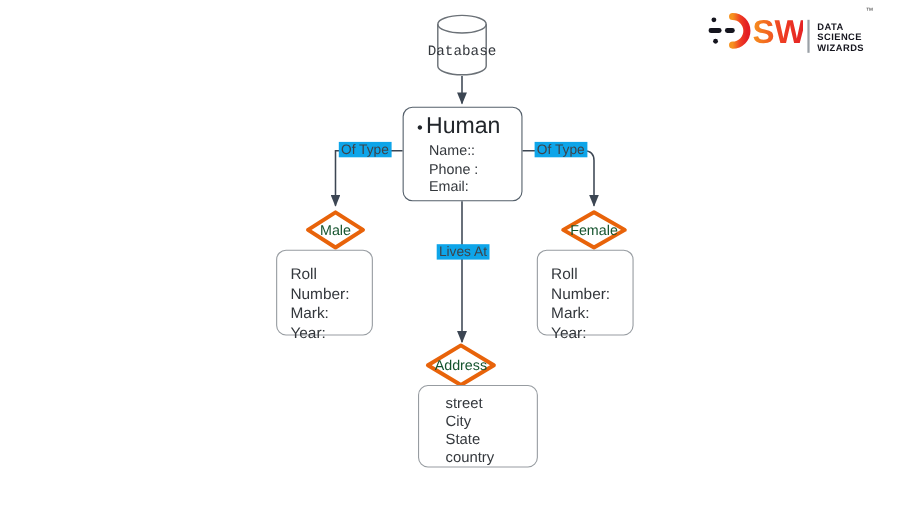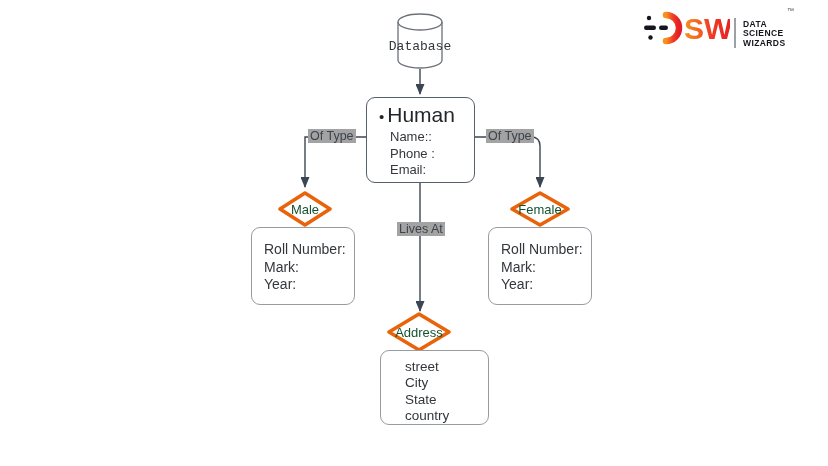--- a/index.html
+++ b/index.html
@@ -15,42 +15,42 @@
     border-radius:9px; color:#33373c;
   }
   .human-box {
     left:366px; top:97px; width:109px; height:86px;
     border:1px solid #55606b; padding:5px 8px 0 12px;
   }
   .human-title { display:flex; align-items:center; font-size:21px; color:#22262b; }
   .human-title .bullet { font-size:15px; margin:2px 3px 0 0; }
   .human-fields { margin:2px 0 0 11px; font-size:13px; line-height:16.5px; }
   .attr-box {
-    width:104px; height:78px; border:1px solid #979ca1;
+    width:88px; height:78px; border:1px solid #979ca1;
     font-size:14px; line-height:17.5px; padding:13px 0 0 12px;
   }
   .attr-box.left  { left:251px; top:227px; }
   .attr-box.right { left:488px; top:227px; }
   .address-box {
     left:380px; top:350px; width:109px; height:75px;
     border:1px solid #979ca1; font-size:13.5px; line-height:16.3px;
     padding:8px 0 0 24px;
   }
 
   
   .db-label {
     position:absolute; left:384px; top:39px; width:72px; text-align:center;
     font-size:13px; color:#33373c;font-family:Liberation Mono, monospace;
   }
   .diamond-label {
     position:absolute; transform:translate(-50%,-50%);
     font-size:13px; color:#14532d; white-space:nowrap;
   }
   .edge-label {
-    position:absolute; background:#a3a3a3; padding:0 2px;
+    position:absolute; background:#0ea5e9; padding:0 2px;
     font-size:12.5px; color:#3d434a; white-space:nowrap;
   }
 
   
   .logo {
     position:absolute; left:644px; top:8px; width:152px; height:40px;
     display:flex; align-items:flex-end;
   }
   .logo-divider { width:2px; height:30px; background:#9aa0a6; margin:0 7px 0 4px; }
   .logo-text { font-size:8.5px; font-weight:bold; letter-spacing:0.4px;

